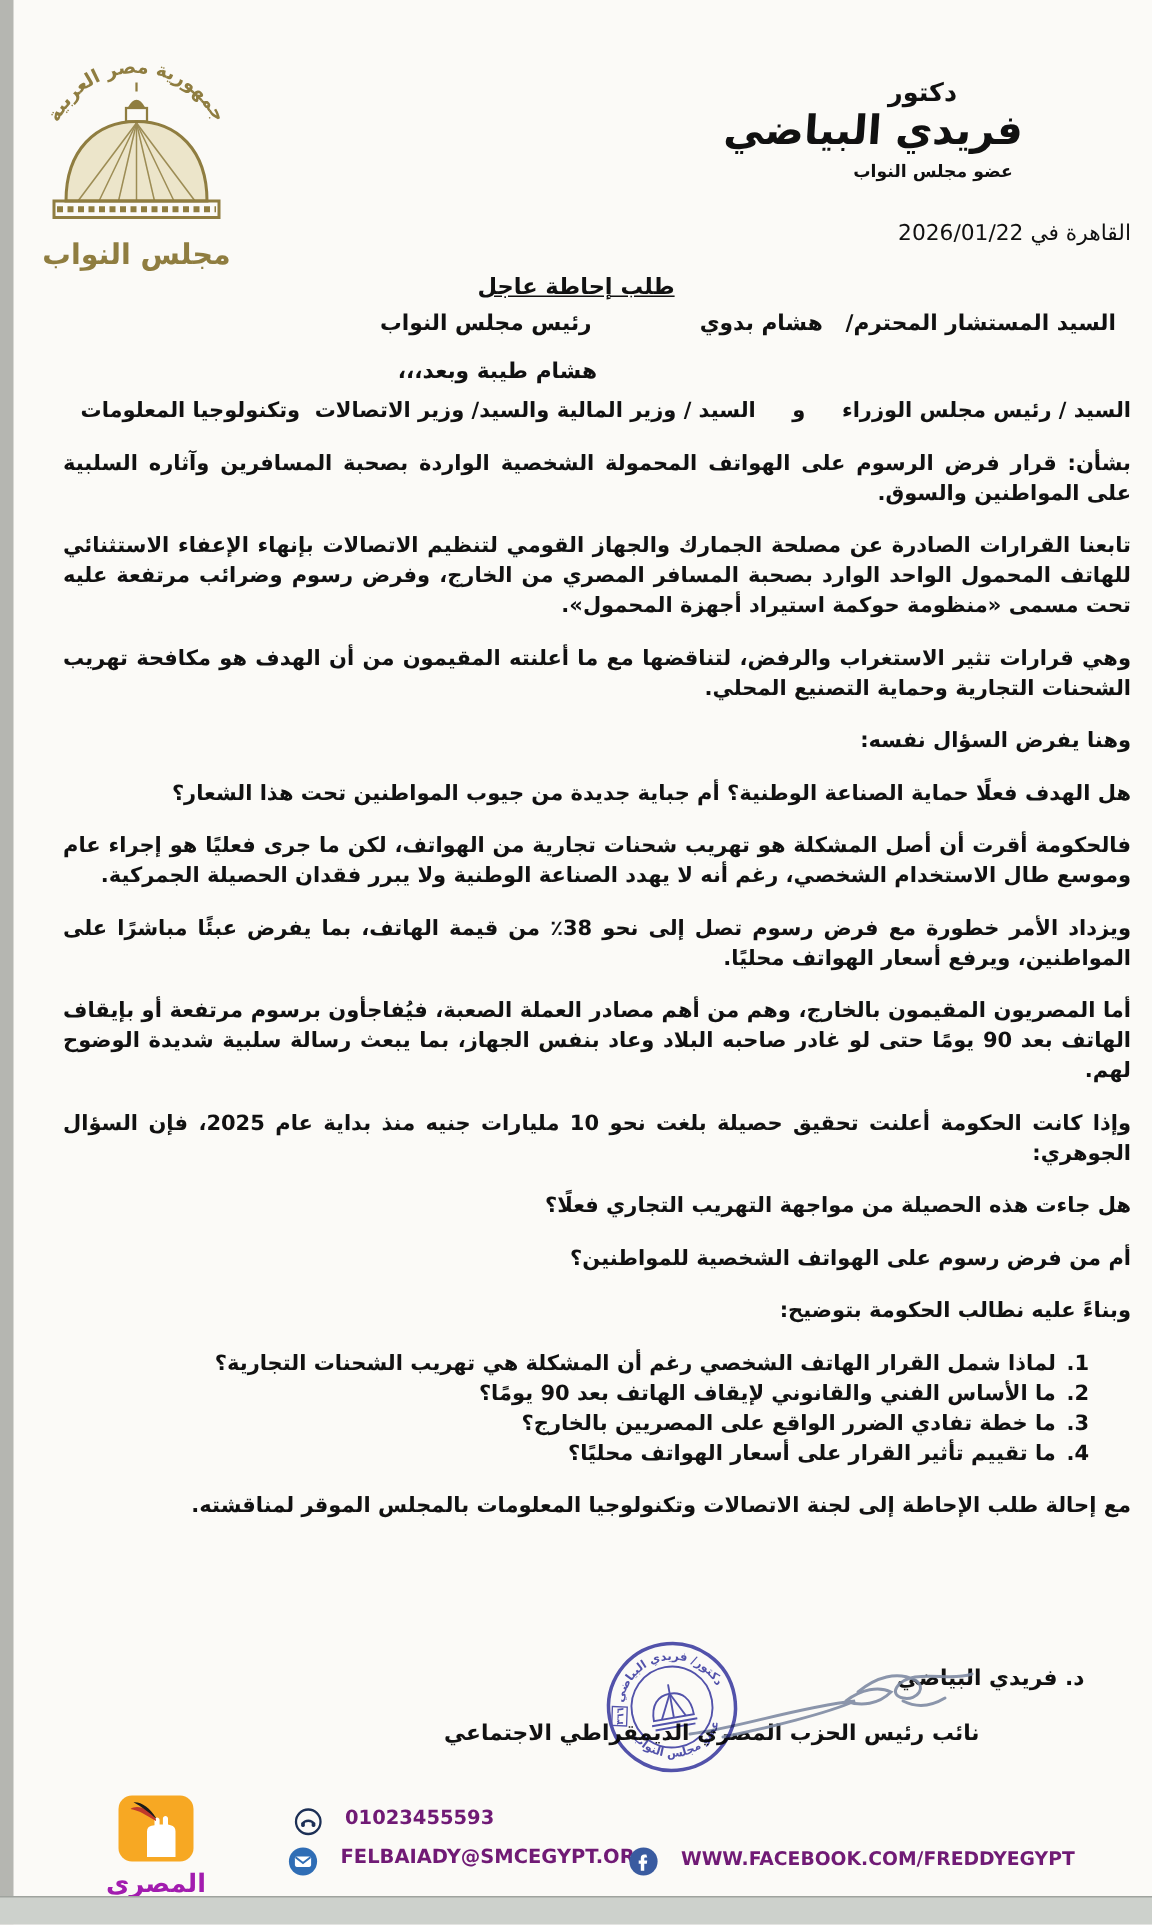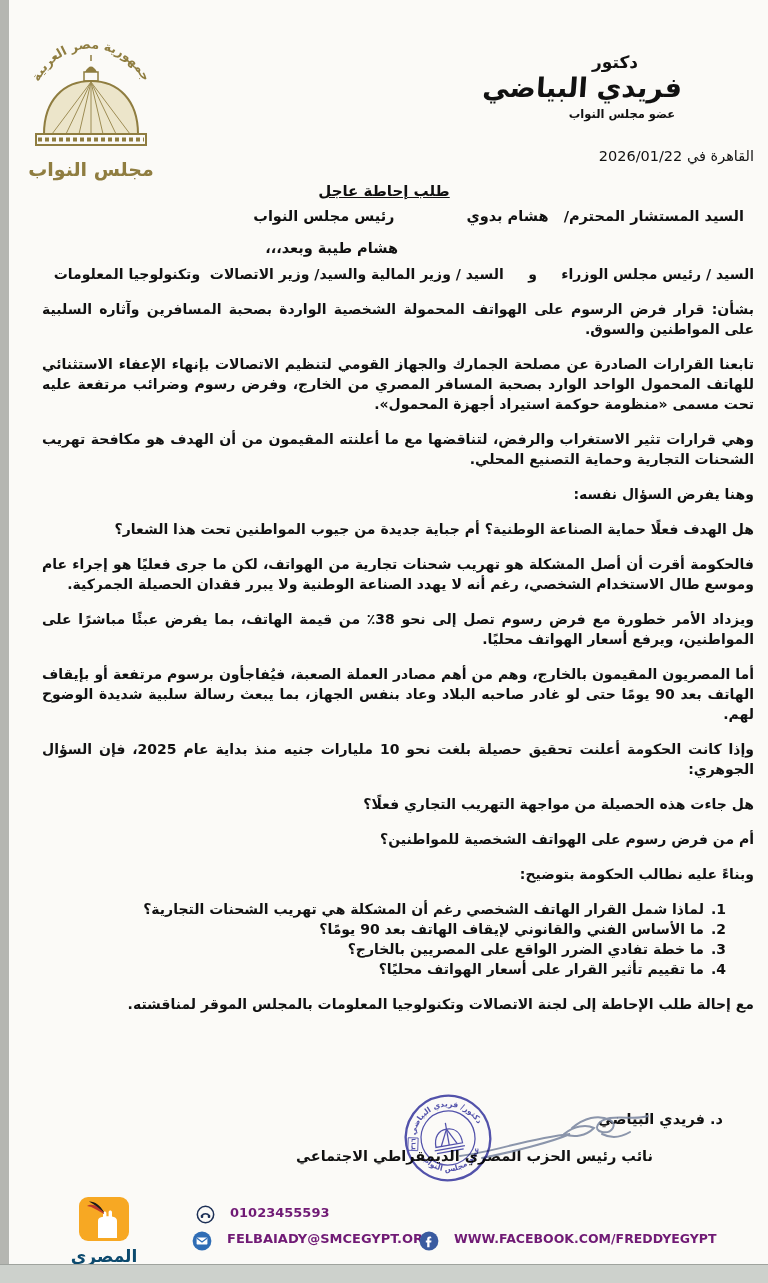--- a/index.html
+++ b/index.html
@@ -47,21 +47,21 @@
   .dnum { flex:0 0 auto; }
 
   
   .sig-name  { position:absolute; top:1100px; right:45px;  font-size:14.5px; font-weight:bold; white-space:nowrap;margin-top:11px; }
   .sig-title { position:absolute; top:1148px; right:115px; font-size:14.5px; font-weight:bold; white-space:nowrap; }
   .sig-scrawl{ position:absolute; top:1108px; left:452px; width:205px; height:58px; }
   .stamp     { position:absolute; top:1093px; left:403px; width:90px; height:90px; transform:rotate(-10deg); opacity:.9; mix-blend-mode:multiply; z-index:3; }
 
   
   .party-logo   { position:absolute; top:1196px; left:58px; width:92px; text-align:center; }
-  .party-name   { font-size:17px; font-weight:bold; color:#0c4a6e; line-height:1; margin-top:2px; }
+  .party-name   { font-size:17px; font-weight:bold; color:#a21caf; line-height:1; margin-top:2px; }
   .party-sub    { font-size:6.5px; font-weight:bold; color:#f7a823; margin-top:2px; }
   .contact-row  { position:absolute; display:flex; align-items:flex-start; gap:15px; direction:ltr;
                   font-size:13px; font-weight:bold; color:#701a75; white-space:nowrap; }
   .row-phone    { top:1205px; left:196px; }
   .row-email    { top:1231px; left:192px; }
   .row-address  { top:1203px; right:118px; direction:rtl; font-size:13.5px; }
   .row-facebook { top:1231px; left:419px; font-size:12.5px; }
   .cicon { flex:0 0 auto; display:inline-flex; }
 </style>
 </head>

